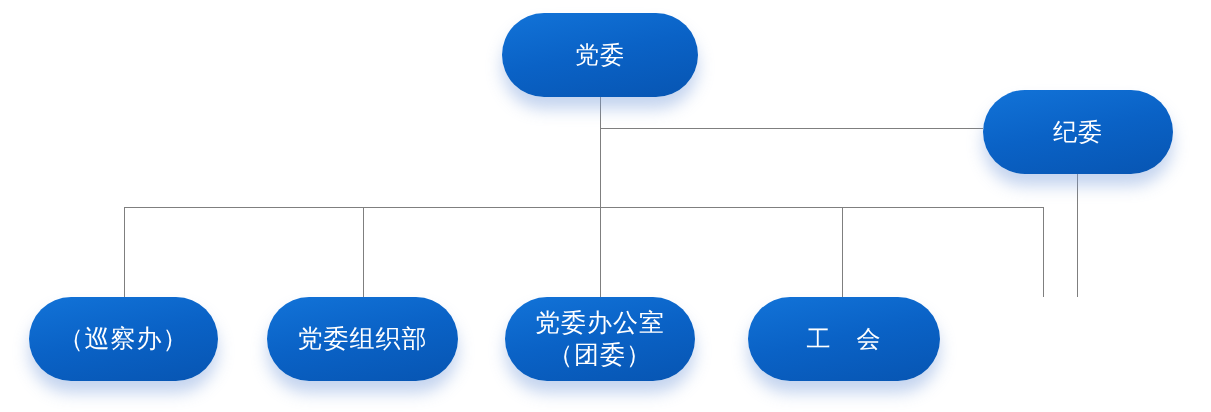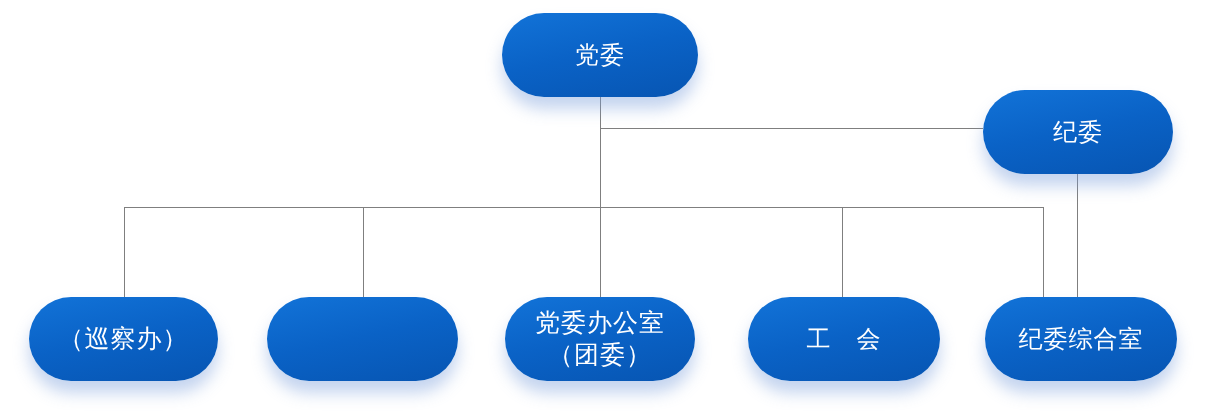--- a/index.html
+++ b/index.html
@@ -60,28 +60,26 @@
 
   <div class="node" style="left:983px; top:90px; width:190px;">
     <span class="line-single">纪委</span>
   </div>
 
   <div class="node" style="left:29px; top:297px; width:189px;">
     <span class="line-multi">（巡察办）</span>
   </div>
 
   <div class="node" style="left:267px; top:297px; width:191px;">
+    <span class="line-multi">党委组织部</span>
   </div>
 
   <div class="node" style="left:505px; top:297px; width:190px;">
     <span class="line-multi">党委办公室</span>
     <span class="line-multi">（团委）</span>
   </div>
 
   <div class="node" style="left:748px; top:297px; width:192px;">
     <span class="line-single">工　会</span>
   </div>
 
-  <div class="node" style="left:985px; top:297px; width:192px;">
-    <span class="line-single">纪委综合室</span>
-  </div>
 
 </div>
 
 </body></html>

